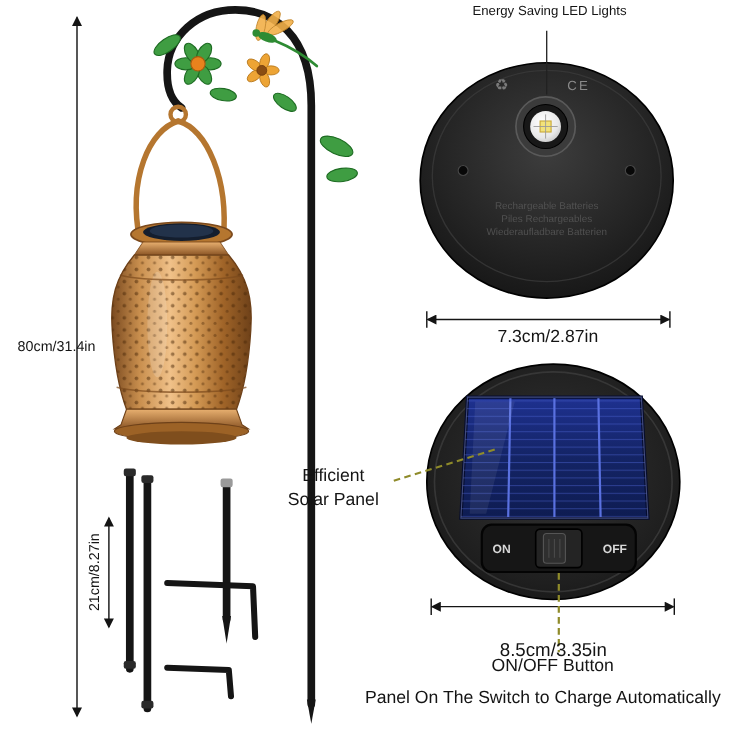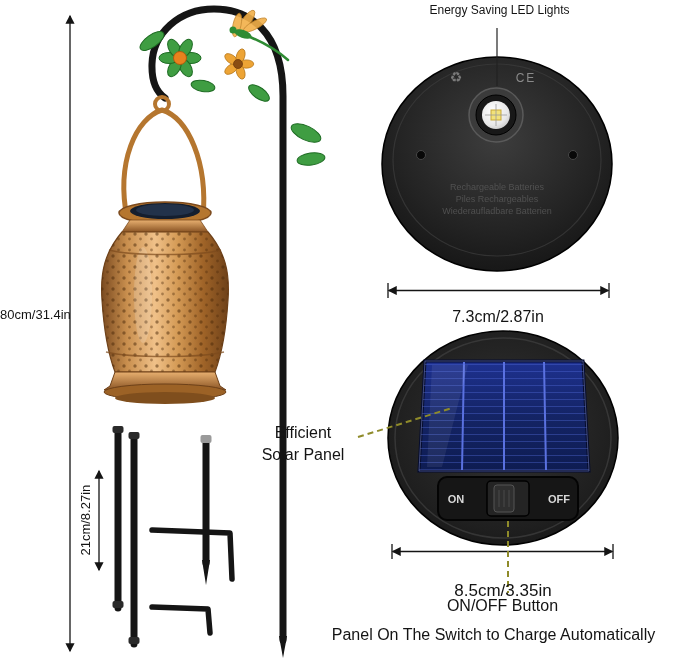--- a/index.html
+++ b/index.html
@@ -216,23 +216,23 @@
     </g>
 
     <g stroke="#8f8b2a" stroke-width="2" stroke-dasharray="6 4" fill="none">
       <path d="M358 437 L452 408"></path>
       <path d="M508 521 L508 593"></path>
     </g>
   </svg>
 
   <div class="lbl center" style="left:377px; top:3px; width:245px; font-size:12px;">Energy Saving LED Lights</div>
 
-  <div class="lbl center" style="left:428px; top:307px; width:140px; font-size:16px;">7.3cm/2.87in</div>
-
-  <div class="lbl center" style="left:0px; top:307px; width:45px; font-size:13px;">80cm/31.4in</div>
+  <div class="lbl center" style="left:428px; top:297px; width:140px; font-size:16px;">7.3cm/2.87in</div>
+
+  <div class="lbl center" style="left:16px; top:307px; width:45px; font-size:13px;">80cm/31.4in</div>
 
   <div class="lbl center rot" style="left:31px; top:512px; width:110px; font-size:13px;">21cm/8.27in</div>
 
   <div class="lbl center" style="left:252px; top:445px; width:102px; font-size:16px;">Solar Panel</div>
   <div class="lbl center" style="left:252px; top:423px; width:102px; font-size:16px;">Efficient</div>
 
   <div class="lbl center" style="left:433px; top:580px; width:140px; font-size:17px;">8.5cm/3.35in</div>
 
   <div class="lbl center" style="left:420px; top:596px; width:165px; font-size:16px;">ON/OFF Button</div>
 

